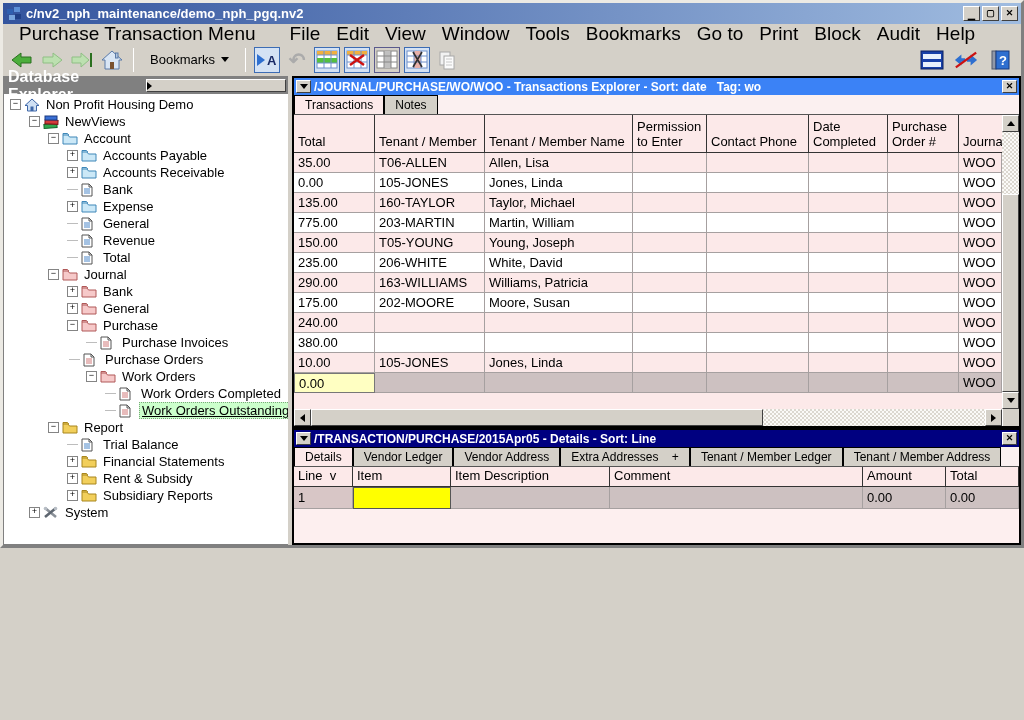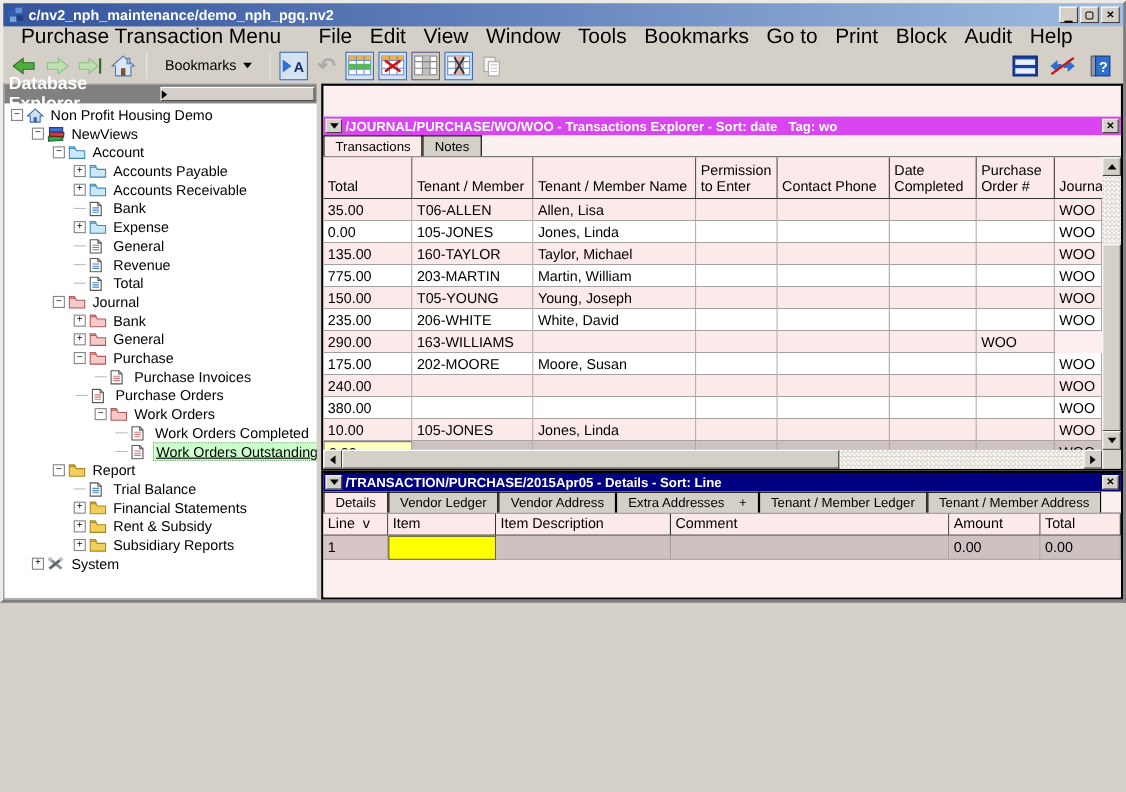--- a/index.html
+++ b/index.html
@@ -52,21 +52,21 @@
   .tlabel { padding:0 2px; }
   .tlabel.selected { background:var(--sel-green,#CCFFCC); text-decoration:underline; border:1px dotted #7aa87a; }
 
   .splitter { width:4px; background:#D4D0C8; flex:0 0 auto; }
 
   .main { flex:1; display:flex; flex-direction:column; min-width:0; }
   .panel { border:2px solid #000; background:#FDEFEF; display:flex; flex-direction:column; min-height:0; }
   .panel.top { height:352px; flex:0 0 auto; }
   .panel.bottom { flex:1; margin-top:0px; }
   .ptitle { height:17px; display:flex; align-items:center; gap:3px; padding:0 2px; flex:0 0 auto; }
-  .ptitle.inactive { background:#d946ef;margin-top:28px; }
+  .ptitle.inactive { background:#3b82f6; }
   .ptitle.active { background:var(--panel-active,#000080); }
   .pt-text { color:#fff; font-weight:bold; font-size:12px; white-space:pre; overflow:hidden; flex:1; }
 
   .tabs { display:flex; background:#FBF0F0; flex:0 0 auto; border-bottom:1px solid #555; }
   .tab { border:1px solid #000; border-bottom:none; background:#D4D0C8; font-size:12px;
     display:flex; align-items:center; justify-content:center; height:19px; padding:0 10px; white-space:pre; }
   .tab.active { background:var(--row-pink,#FCE9E9); }
 
   .table-wrap { flex:1; display:flex; min-height:0; }
   .tx-table { flex:1; display:flex; flex-direction:column; min-width:0; overflow:hidden; }
@@ -591,20 +591,21 @@
                   <div class="cell">White, David</div>
                   <div class="cell"></div>
                   <div class="cell"></div>
                   <div class="cell"></div>
                   <div class="cell"></div>
                   <div class="cell">WOO</div>
                 </div>
                 <div class="tx-grid row odd">
                   <div class="cell num">290.00</div>
                   <div class="cell">163-WILLIAMS</div>
+                  <div class="cell">Williams, Patricia</div>
                   <div class="cell"></div>
                   <div class="cell"></div>
                   <div class="cell"></div>
                   <div class="cell"></div>
                   <div class="cell">WOO</div>
                 </div>
                 <div class="tx-grid row even">
                   <div class="cell num">175.00</div>
                   <div class="cell">202-MOORE</div>
                   <div class="cell">Moore, Susan</div>

